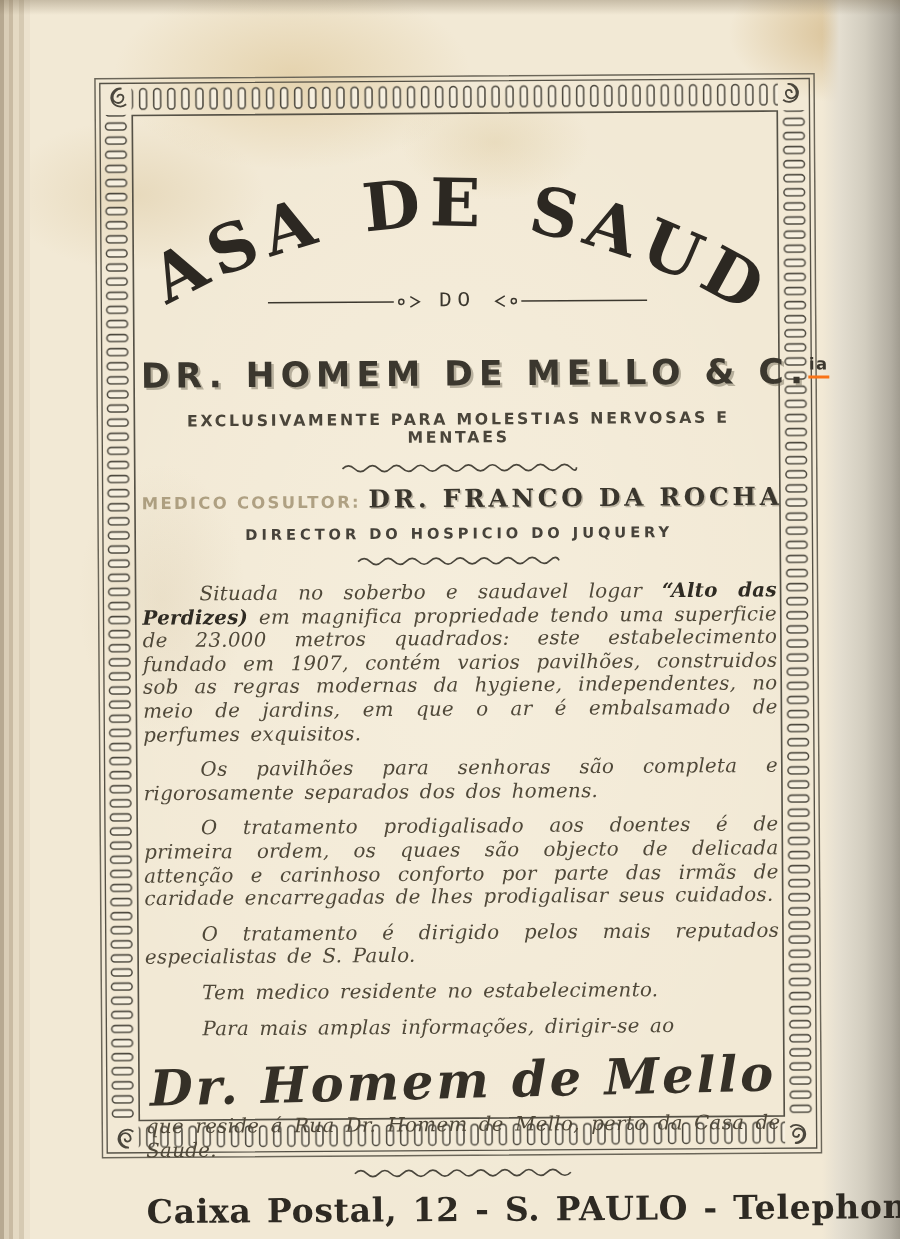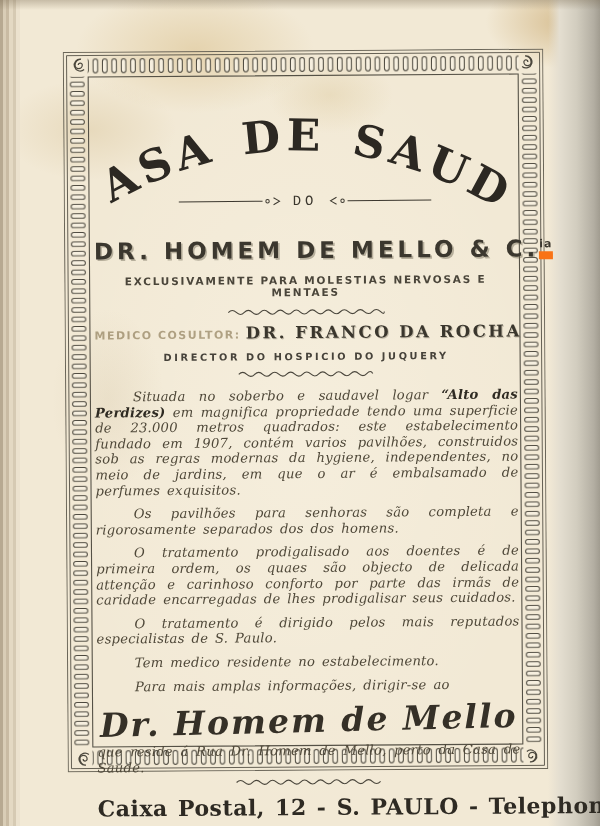--- a/index.html
+++ b/index.html
@@ -36,21 +36,21 @@
   .arch-svg text{
     font-family:"DejaVu Serif", serif;font-weight:bold;font-size:44px;
     letter-spacing:5px;word-spacing:6px;fill:#2c2822;}
   .do-row{position:absolute;left:0;right:0;top:106px;display:flex;align-items:center;justify-content:center;gap:10px;}
   .do-label{font-family:Liberation Mono, monospace;font-size:14px;letter-spacing:4px;color:#3a362d;}
 
   .heading{ text-align:center;margin-top:0;
     font-family:"DejaVu Sans", sans-serif;font-weight:bold;font-size:23px;
     letter-spacing:4px;color:#3b372e;text-shadow:1.6px 1.6px 0 rgba(101,93,74,0.42);
     white-space:nowrap;}
-  .sup-ia{font-size:11px;letter-spacing:1px;border-bottom:8px solid #f97316;padding-bottom:1px;text-shadow:none;}
+  .sup-ia{font-size:11px;letter-spacing:1px;border-bottom:2px solid #f97316;padding-bottom:1px;text-shadow:none;}
 
   .subtitle{text-align:center;margin-top:11px;
     font-family:"DejaVu Sans", sans-serif;font-size:10.5px;font-weight:600;
     letter-spacing:1.8px;color:#4a453a;}
 
   .wavy{display:flex;justify-content:center;}
   .wavy.m1{margin-top:9px;} .wavy.m2{margin-top:7px;} .wavy.m3{margin-top:3px;}
 
   .consultor{text-align:center;margin-top:8px;white-space:nowrap;}
   .consultor .label{font-family:"DejaVu Sans", sans-serif;font-size:11px;letter-spacing:1.5px;

